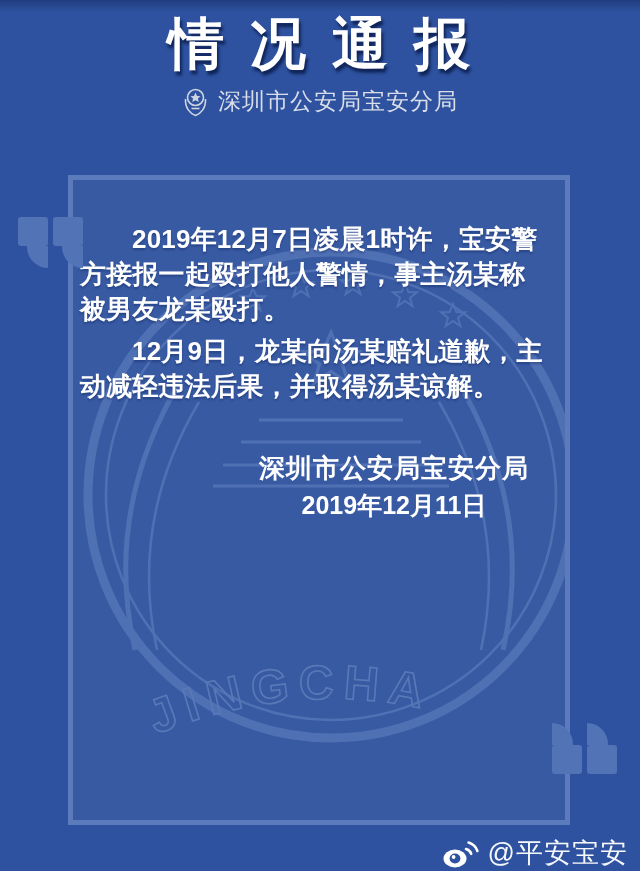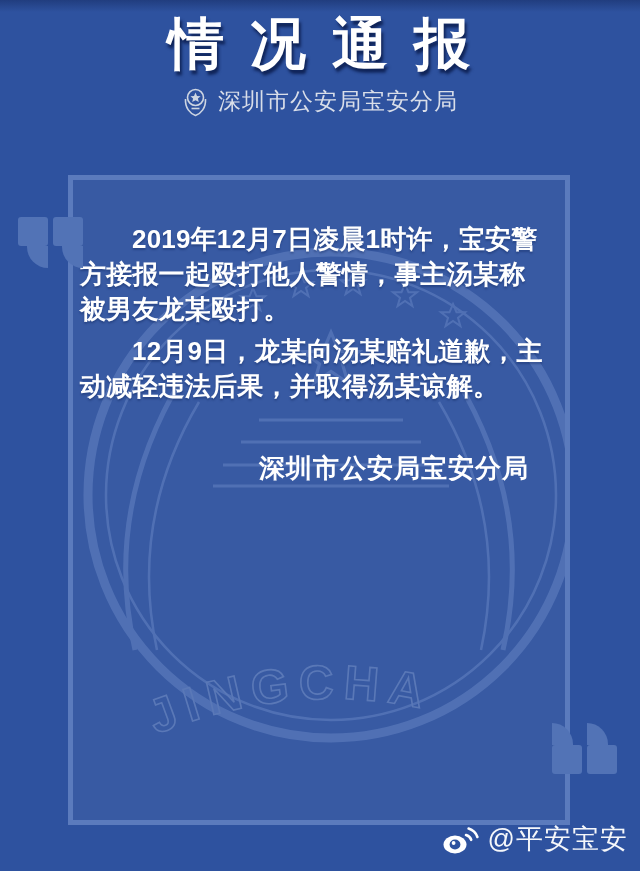--- a/index.html
+++ b/index.html
@@ -43,21 +43,21 @@
   .signature{margin:46px 14px 0 auto;width:fit-content;text-align:center;color:#fff;font-weight:bold;}
   .sig-name{font-size:26px;line-height:37px;letter-spacing:1px;}
   .sig-date{font-size:25px;line-height:37px;}
   .quote{position:absolute;display:flex;gap:5px;}
   .quote-open{left:18px;top:217px;}
   .quote-close{left:552px;top:723px;transform:rotate(180deg);}
   .qm{position:relative;width:30px;height:51px;}
   .qm::before{content:"";position:absolute;left:0;top:0;width:30px;height:29px;background:var(--quote);border-radius:3px;}
   .qm::after{content:"";position:absolute;right:0;top:29px;width:21px;height:22px;background:var(--quote);border-radius:0 0 0 22px;}
   .footer{
-    position:absolute;right:12px;bottom:14px;display:flex;align-items:center;gap:8px;
+    position:absolute;right:12px;bottom:0;display:flex;align-items:center;gap:8px;
     color:#f5f7fa;font-size:27px;letter-spacing:1px;
   }
 </style>
 </head>
 <body>
 
 <div class="page">
 
   <h1 class="title">情 况 通 报</h1>
 
@@ -98,20 +98,21 @@
         <textPath href="#wm-arc" startOffset="14">JINGCHA</textPath>
       </text>
     </svg>
 
     <div class="panel-content">
       <p class="para">2019年12月7日凌晨1时许，宝安警方接报一起殴打他人警情，事主汤某称被男友龙某殴打。</p>
       <p class="para">12月9日，龙某向汤某赔礼道歉，主动减轻违法后果，并取得汤某谅解。</p>
 
       <div class="signature">
         <div class="sig-name">深圳市公安局宝安分局</div>
+        <div class="sig-date">2019年12月11日</div>
       </div>
     </div>
   </div>
 
   <div class="quote quote-open">
     <span class="qm"></span>
       <span class="qm"></span>
   </div>
   <div class="quote quote-close">
     <span class="qm"></span>

